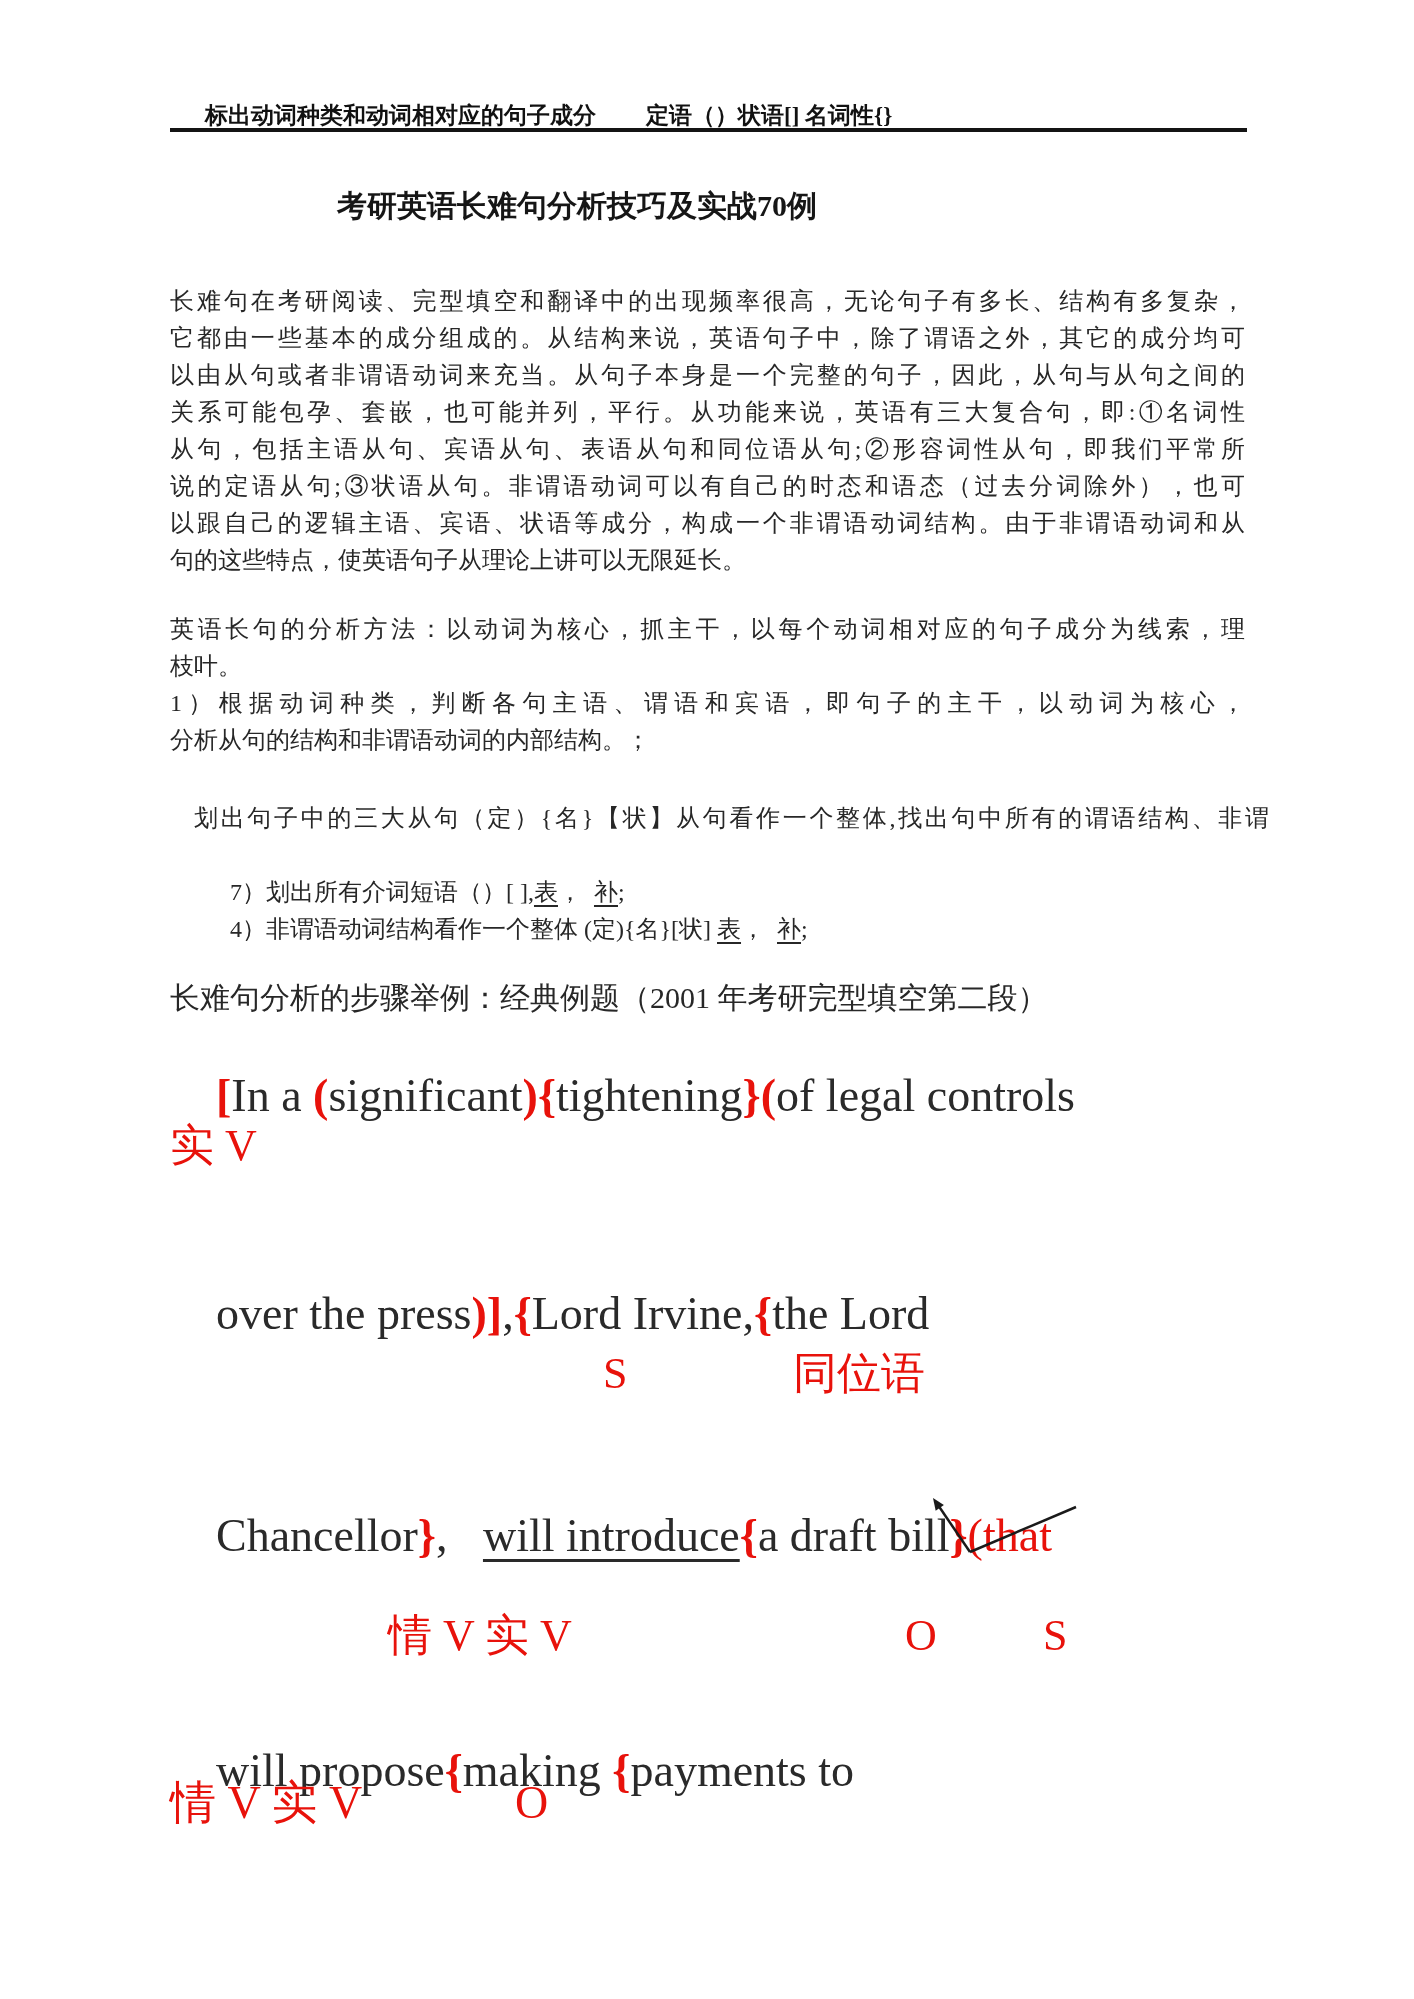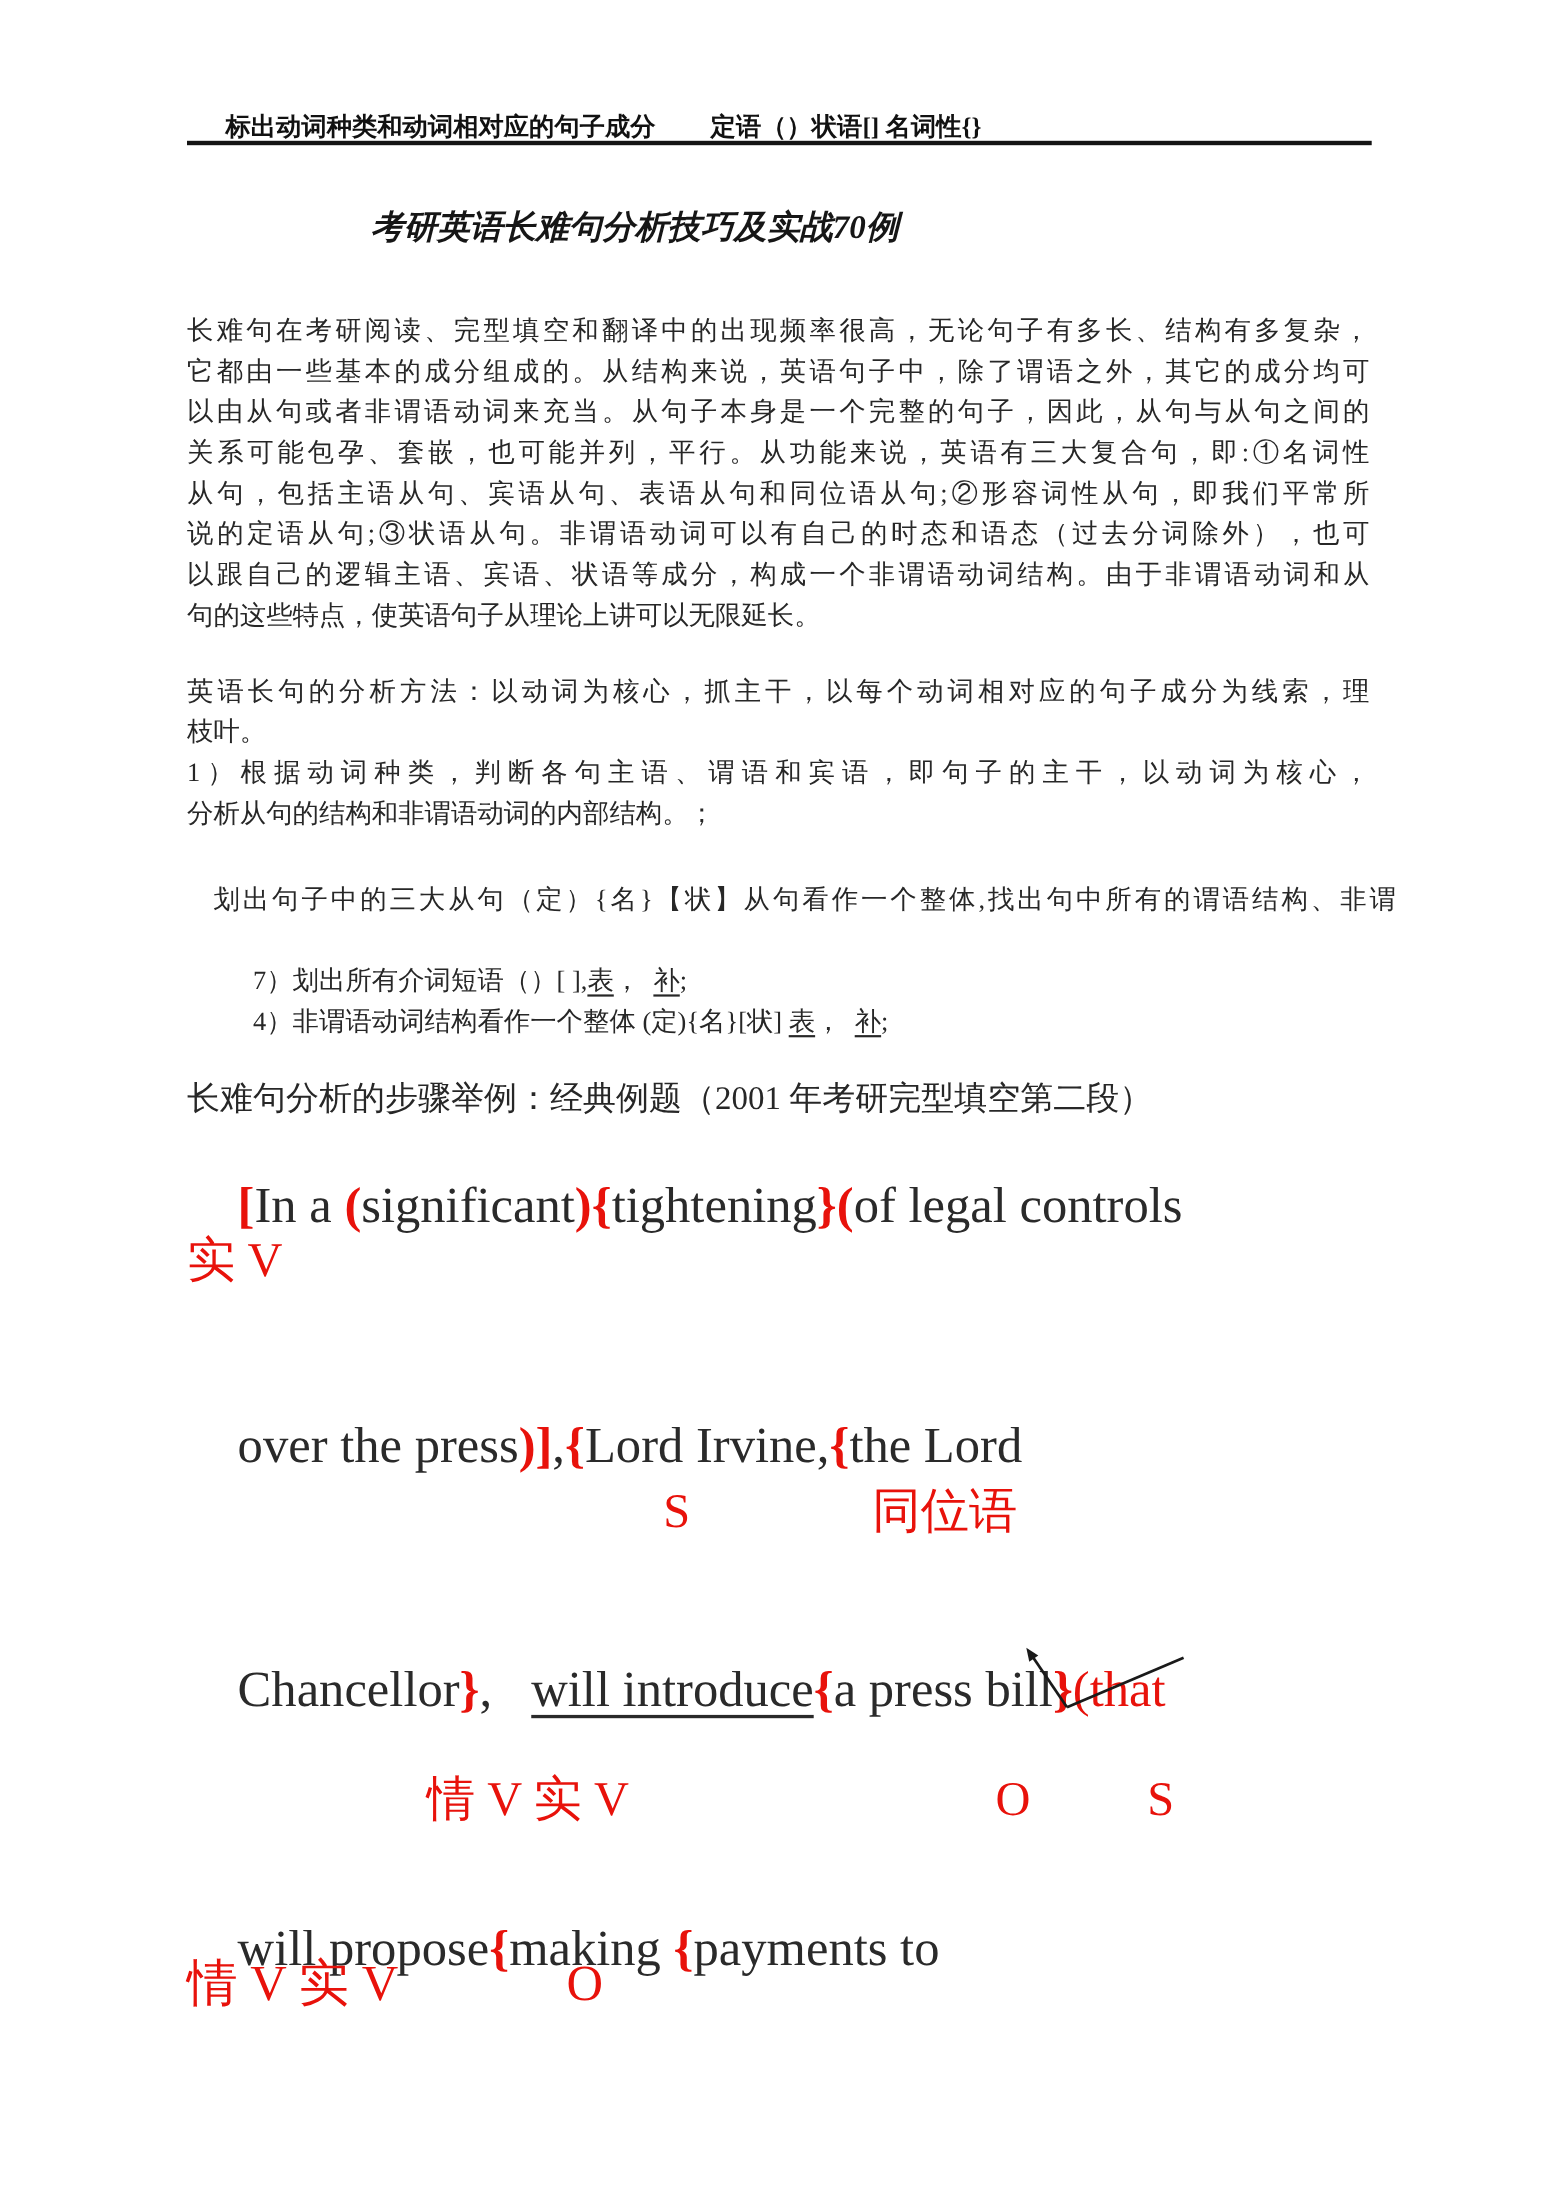--- a/index.html
+++ b/index.html
@@ -4,21 +4,21 @@
 <style>
   html,body { margin:0; padding:0; background:#ffffff; }
   .page {
     position:relative; width:1414px; height:1876px; background:#ffffff;
     font-family:"Liberation Serif","DejaVu Serif",serif; color:#222222;
     overflow:hidden;
   }
   .abs { position:absolute; }
   .hdr { font-size:23px; font-weight:bold; white-space:pre; color:#111; }
   .hdr-rule { left:170px; top:128px; width:1077px; border-top:4px solid #141414; }
-  .doc-title { left:337px; top:186px; font-size:30px; font-weight:bold; white-space:pre; color:#161616;font-style:italic; }
+  .doc-title { left:337px; top:186px; font-size:30px; font-weight:bold; white-space:pre; color:#161616; }
   .para { left:170px; width:1075px; font-size:24px; color:#272727; }
   .para .ln { height:37px; line-height:37px; overflow:visible; }
   .jl { text-align:justify; text-align-last:justify; }
   .pre { white-space:pre; }
   .ul { text-decoration:underline; text-underline-offset:5px; text-decoration-thickness:2px; }
   .cap { left:170px; top:978px; font-size:30px; color:#272727; white-space:pre; }
   .sline { font-size:46px; line-height:1.12; white-space:pre; color:#2a2a2a; }
   .rp { color:#e8120b; font-weight:bold; }
   .rw { color:#e8120b; }
   .uv { text-decoration:underline; text-underline-offset:8px; text-decoration-thickness:3px;margin-left:24px; }
@@ -73,21 +73,21 @@
   <div class="abs ra" style="left:170px; top:1122px;">实 V</div>
 
   <div class="abs sline" style="left:170px; top:1236px;">
     <span>over the press</span><span class="rp">)]</span><span>,</span><span class="rp">{</span><span>Lord Irvine,</span><span class="rp">{</span><span>the Lord</span>
   </div>
 
   <div class="abs ra" style="left:603px; top:1350px;">S</div>
   <div class="abs ra" style="left:793px; top:1350px;">同位语</div>
 
   <div class="abs sline" style="left:170px; top:1458px;">
-    <span>Chancellor</span><span class="rp">}</span><span>, </span><span class="uv">will introduce</span><span class="rp">{</span><span>a press bill</span><span class="rp">}</span><span class="rw">(that</span>
+    <span>Chancellor</span><span class="rp">}</span><span>, </span><span class="uv">will introduce</span><span class="rp">{</span><span>a draft bill</span><span class="rp">}</span><span class="rw">(that</span>
   </div>
 
   <svg class="abs" style="left:925px; top:1490px;" width="165" height="68" viewBox="0 0 165 68">
     <path d="M45 62 L13 15" stroke="#1a1a1a" stroke-width="2.5" fill="none"></path>
     <polygon points="8,8 10.7,20.7 18.9,15.1" fill="#1a1a1a"></polygon>
     <path d="M45 62 L151 17" stroke="#1a1a1a" stroke-width="2.5" fill="none"></path>
   </svg>
 
   <div class="abs ra" style="left:388px; top:1612px;">情 V 实 V</div>
   <div class="abs ra" style="left:905px; top:1612px;">O</div>

